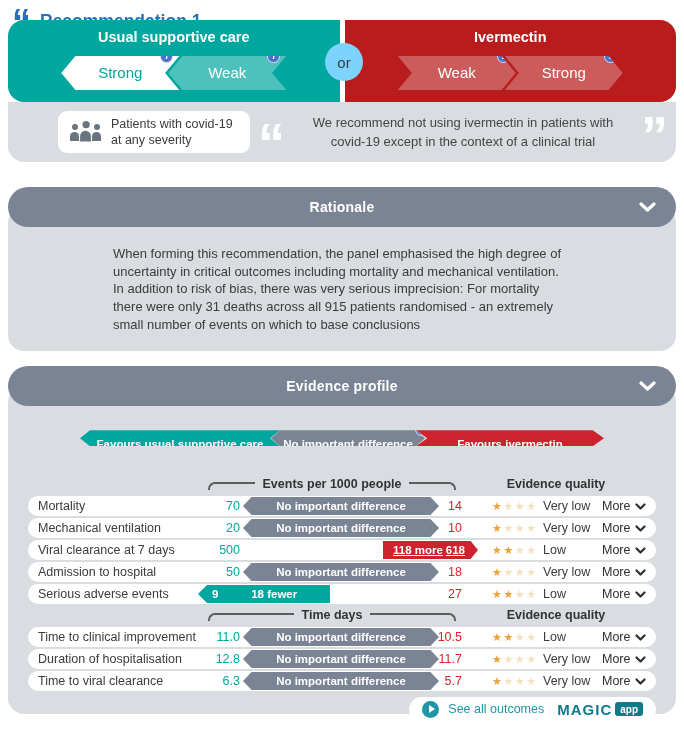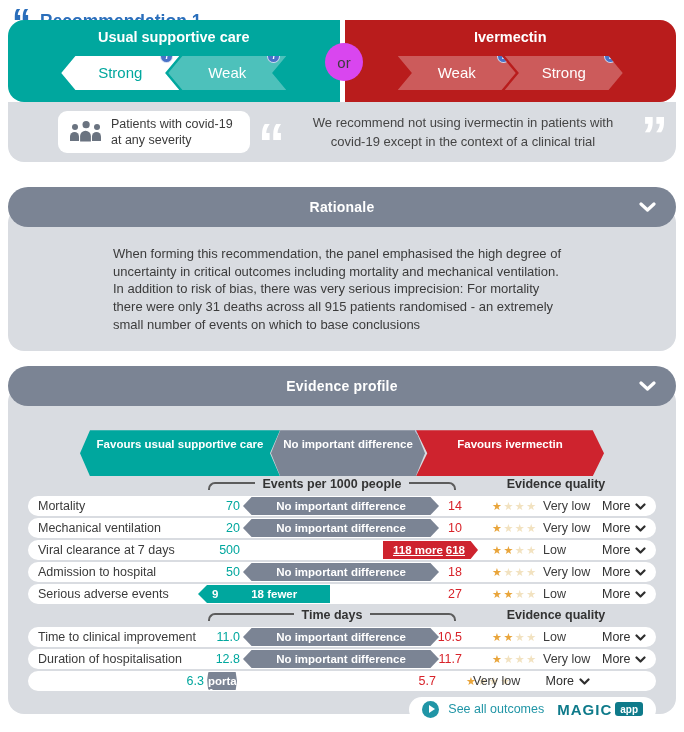--- a/index.html
+++ b/index.html
@@ -28,21 +28,21 @@
   .arrow.dim-teal { background:rgba(255,255,255,0.3); color:#fff; margin-left:-11px; }
   
   .arr-r { clip-path:polygon(0 0,88% 0,100% 50%,88% 100%,0 100%,12% 50%); background:rgba(255,255,255,0.28); color:#fff; }
   .arr-r + .arr-r { margin-left:-11px; }
   .info-dot { position:absolute; top:-6px; right:6px; width:13px; height:13px; border-radius:50%;
               background:#4a72c8; border:1px solid rgba(255,255,255,0.75); z-index:3;
               color:#fff; font-size:9px; line-height:11px; font-weight:bold; text-align:center;
               font-family:"Liberation Serif",serif; font-style:italic; clip-path:none; }
   .info-dot::before { content:"i"; }
   .or-circle { position:absolute; left:calc(50% - 17px); top:23px; width:38px; height:38px;
-               border-radius:50%; background:#d946ef; z-index:4; display:flex; align-items:center;
+               border-radius:50%; background:#7dd3fc; z-index:4; display:flex; align-items:center;
                justify-content:center; font-size:15px; color:#3c3c3c; }
 
   
   .pop-strip { margin:0 8px; height:60px; background:#d9dce1; border-radius:0 0 16px 16px;
                display:flex; align-items:center; }
   .pop-box { margin-left:50px; width:192px; height:42px; background:#fff; border-radius:9px;
              display:flex; align-items:center; gap:10px; padding:0 10px; }
   .ppl { display:flex; align-items:flex-end; gap:2px; padding-left:2px; }
   .fig { position:relative; width:9px; height:17px; }
   .fig::before { content:""; position:absolute; top:0; left:1.5px; width:6px; height:6px;
@@ -67,21 +67,21 @@
               display:flex; align-items:center; justify-content:center; cursor:pointer; }
   .sec-title { color:#fff; font-size:14px; font-weight:bold; letter-spacing:0.2px; }
   .sec-chev { position:absolute; right:20px; top:15px; }
   .sec-body { position:relative; z-index:1; margin-top:-20px; background:#d9dce1; border-radius:16px; }
   .rationale-body { padding:38px 0 18px; }
   .rationale-text { width:458px; margin:0 auto; font-size:13px; color:#3b3b3b; line-height:1.36; }
   .ep-body { padding:44px 0 0; height:328px; }
 
   
   .legend { display:flex; justify-content:center; margin-top:0; height:28px; }
-  .lg { height:46px; line-height:28px; text-align:center; color:#fff; font-size:11.5px;
+  .lg { height:16px; line-height:28px; text-align:center; color:#fff; font-size:11.5px;
         font-weight:bold; position:relative; }
   .lg-teal { width:200px; background:#00a79e; clip-path:polygon(0 50%,5% 0,100% 0,95% 50%,100% 100%,5% 100%); z-index:1; }
   .lg-gray { width:154px; background:#7b8494; clip-path:polygon(0 50%,6% 0,94% 0,100% 50%,94% 100%,6% 100%);
              margin-left:-9px; z-index:2; }
   .lg-red  { width:188px; background:#ce232e; clip-path:polygon(6% 50%,0 0,94% 0,100% 50%,94% 100%,0 100%);
              margin-left:-9px; z-index:1; }
   .lg-info { position:absolute; top:-7px; right:-3px; clip-path:none; }
 
   
   .ep-table { margin:17px 20px 0; }
@@ -407,20 +407,21 @@
           <div class="c c-qual">Very low</div>
           <div class="c c-more">
               <span>More</span>
               <svg width="11" height="7" viewBox="0 0 11 7">
                 <polyline points="1.5,1.5 5.5,5.5 9.5,1.5" fill="none" stroke="#2e2e2e" stroke-width="2.2" stroke-linecap="round" stroke-linejoin="round"></polyline>
               </svg>
             </div>
         </div>
 
         <div class="row">
+          <div class="c c-label">Time to viral clearance</div>
           <div class="c c-lval">6.3</div>
           <div class="c c-mid">
               <div class="hex">
                 <span>No important difference</span>
               </div>
             </div>
           <div class="c c-rval">5.7</div>
           <div class="c c-stars stars" data-stars="1">
               <span class="s"></span>
               <span class="s"></span>

